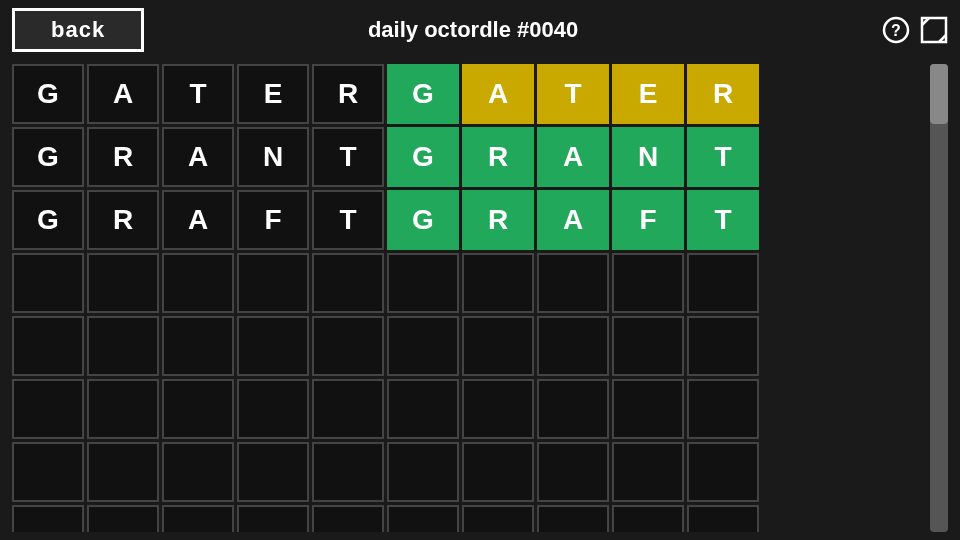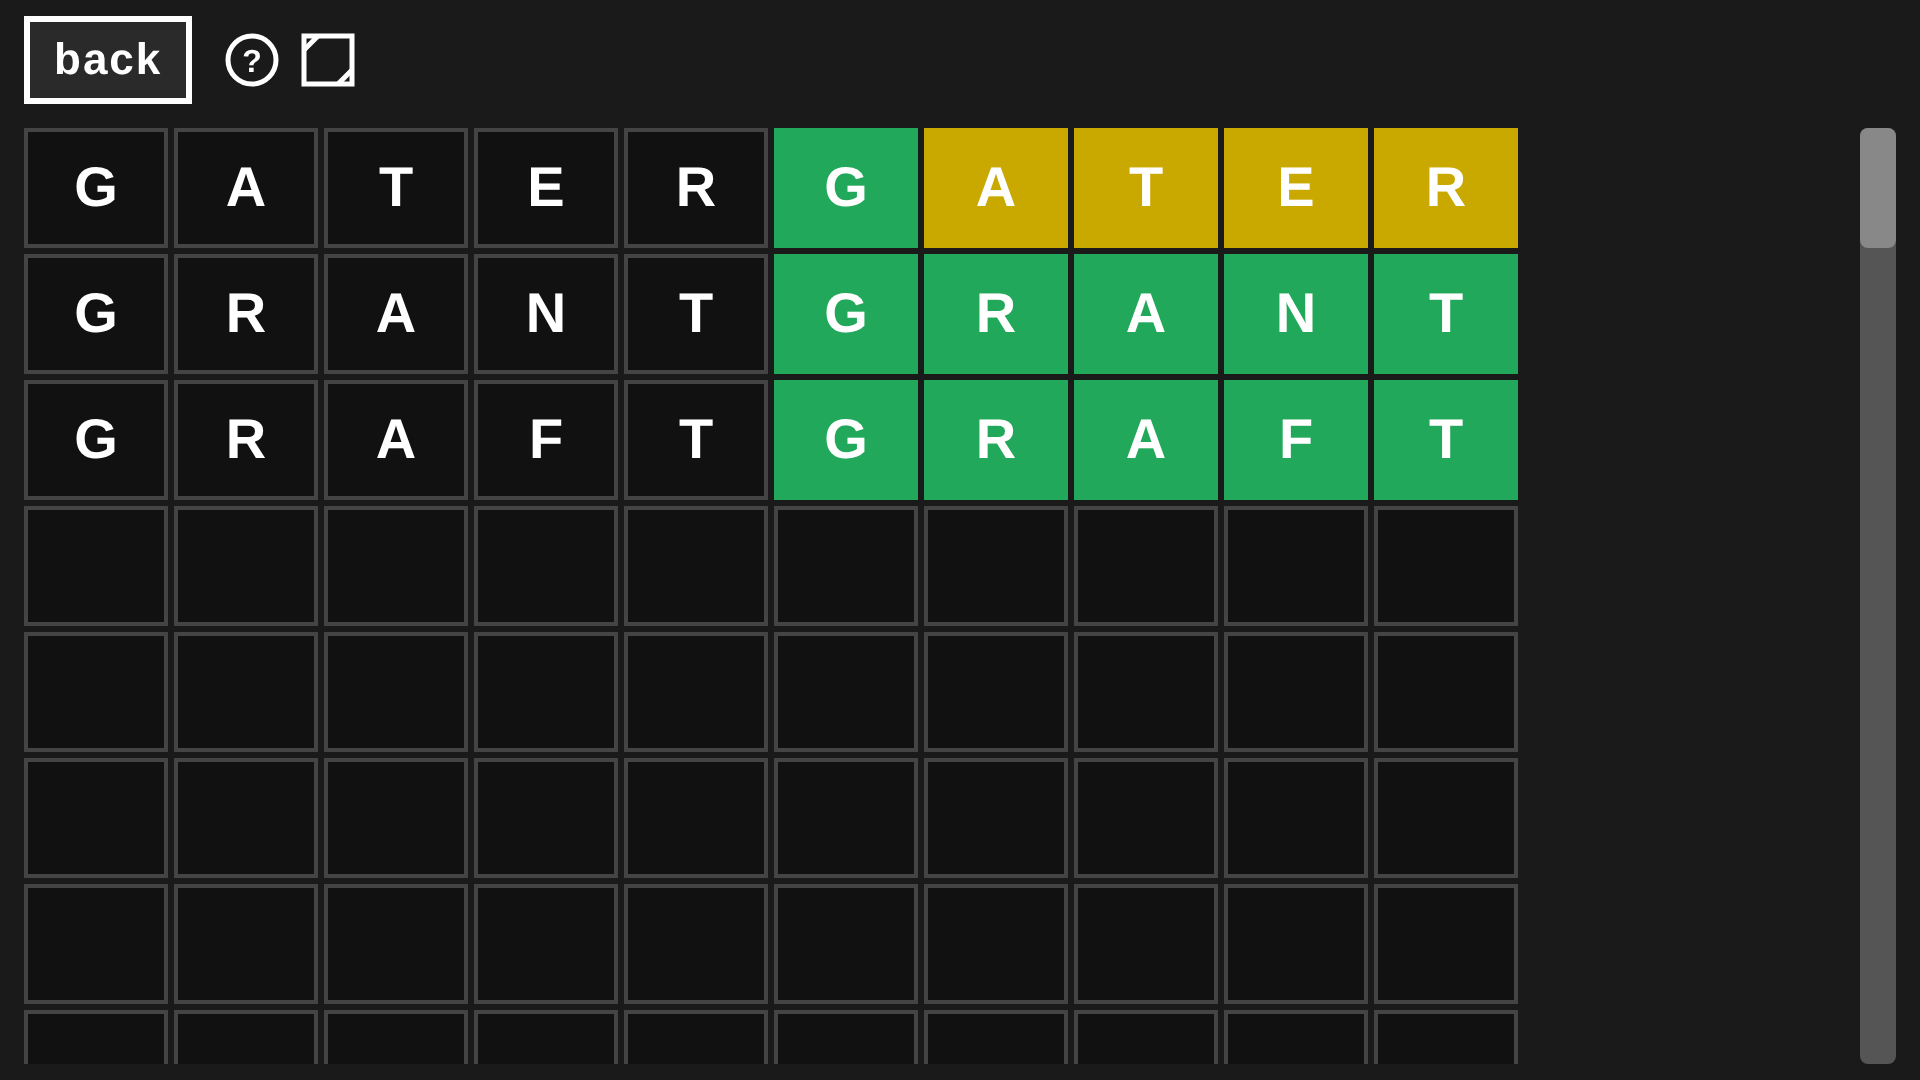--- a/index.html
+++ b/index.html
@@ -21,21 +21,21 @@
       background: #1a1a1a;
       height: 60px;
       gap: 16px;
     }
     .back-btn {
       border: 3px solid white;
       background: #2a2a2a;
       color: white;
       font-size: 22px;
       font-weight: 900;
-      padding: 6px 12px;
+      padding: 6px 36px;
       cursor: pointer;
       letter-spacing: 1px;
     }
     .title {
       color: white;
       font-size: 22px;
       font-weight: 700;
       flex: 1;
       text-align: center;
       margin-left: -80px;
@@ -115,20 +115,21 @@
       border-radius: 4px;
       position: absolute;
       top: 0;
     }
   </style>
 </head>
 <body>
 
 <div class="header">
   <button class="back-btn">back</button>
+  <span class="title">daily octordle #0040</span>
   <div class="header-icons">
     <button class="icon-btn">
       <svg width="28" height="28" viewBox="0 0 28 28">
         <circle cx="14" cy="14" r="12" fill="none" stroke="white" stroke-width="2.5"></circle>
         <text x="14" y="20" text-anchor="middle" fill="white" font-size="16" font-weight="bold" font-family="Arial">?</text>
       </svg>
     </button>
     <button class="icon-btn">
       <svg width="28" height="28" viewBox="0 0 28 28">
         <rect x="2" y="2" width="24" height="24" fill="none" stroke="white" stroke-width="2.5"></rect>

